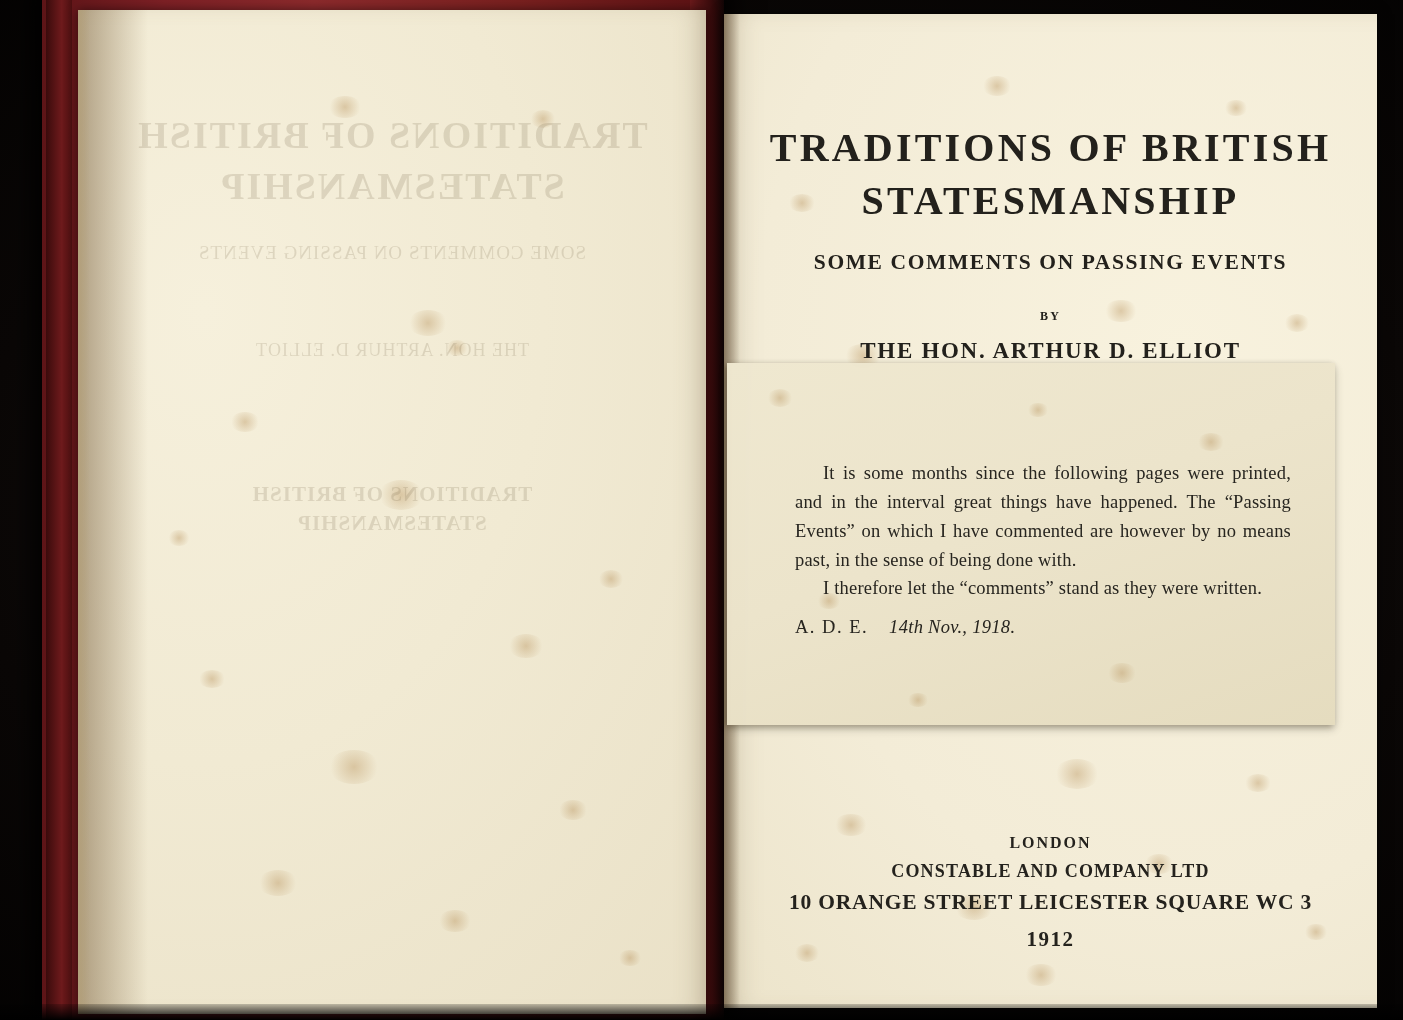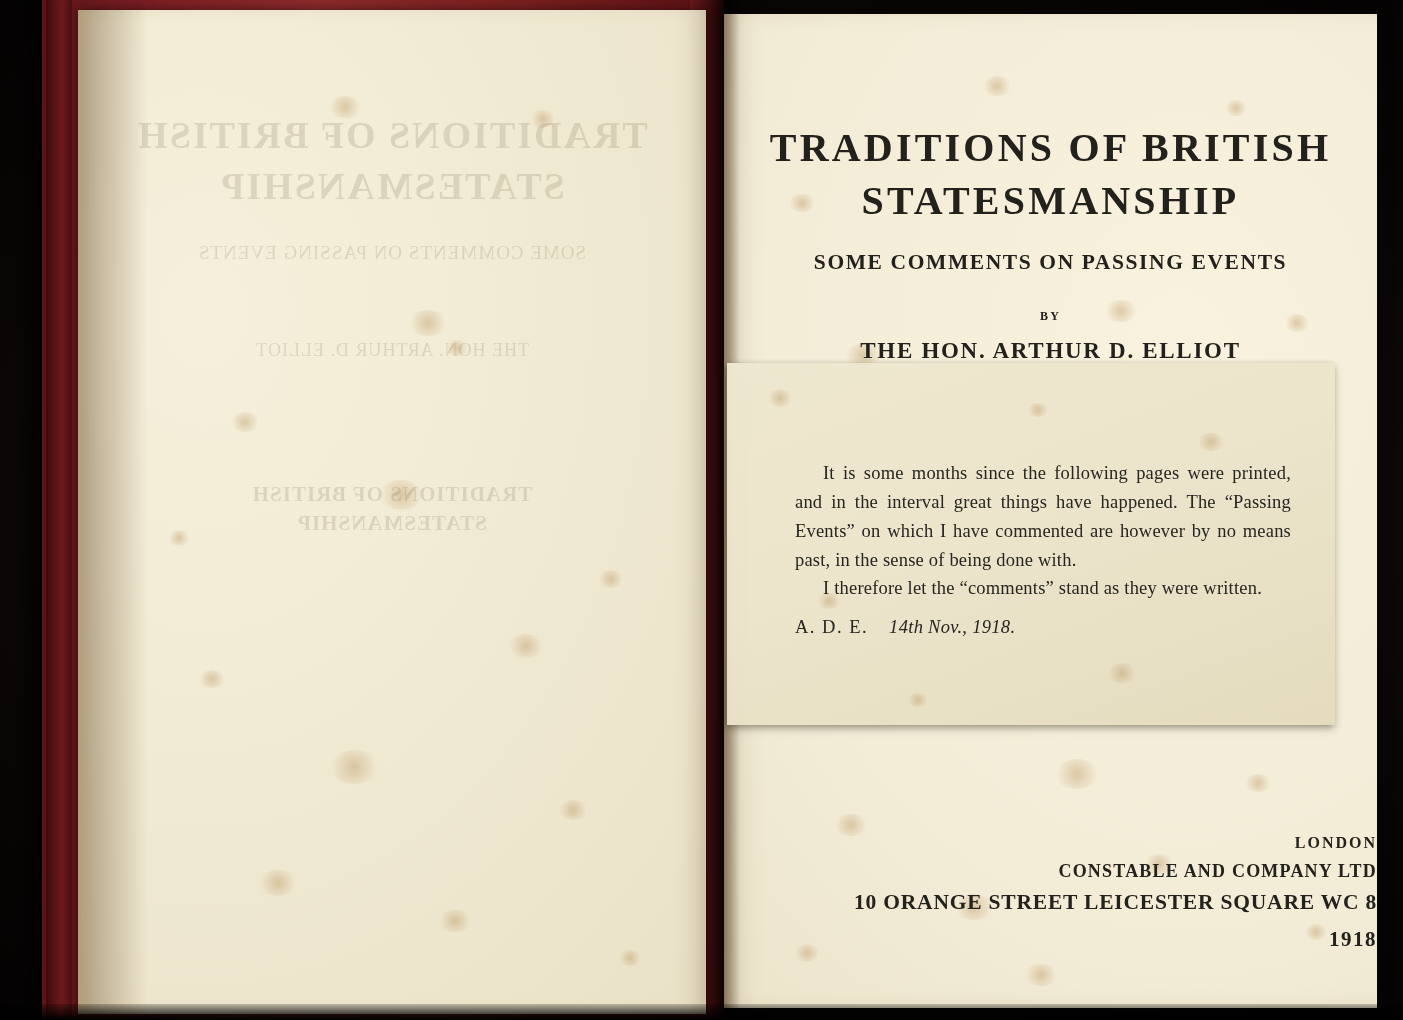--- a/index.html
+++ b/index.html
@@ -186,21 +186,21 @@
     margin-top: 14px;
     font-size: 23px;
     letter-spacing: 1.7px;
     font-weight: 700;
   }
 
   .tp-imprint {
     position: absolute;
     left: 0; right: 0;
     bottom: 56px;
-    text-align: right;
+    text-align: center;
     color: #24221d;
     font-family: Liberation Serif, serif;
   }
   .imp-city {
     font-size: 16px;
     letter-spacing: 2px;
     font-weight: 700;
   }
   .imp-pub {
     margin-top: 9px;
@@ -332,22 +332,22 @@
         <span class="l2">STATESMANSHIP</span>
       </div>
       <div class="tp-subtitle">SOME COMMENTS ON PASSING EVENTS</div>
       <div class="tp-by">BY</div>
       <div class="tp-author">THE HON. ARTHUR D. ELLIOT</div>
     </div>
 
     <div class="tp-imprint">
       <div class="imp-city">LONDON</div>
       <div class="imp-pub">CONSTABLE AND COMPANY LTD</div>
-      <div class="imp-addr">10 ORANGE STREET LEICESTER SQUARE WC 8</div>
-      <div class="imp-year">1918</div>
+      <div class="imp-addr">10 ORANGE STREET LEICESTER SQUARE WC 3</div>
+      <div class="imp-year">1912</div>
     </div>
   </div>
 
   <div class="slip">
     <div class="foxing">
       <div class="fox" style="left:40px;top:26px;width:26px;height:18px;"></div>
       <div class="fox" style="left:300px;top:40px;width:22px;height:14px;"></div>
       <div class="fox" style="left:470px;top:70px;width:28px;height:18px;"></div>
       <div class="fox" style="left:90px;top:230px;width:24px;height:16px;"></div>
       <div class="fox" style="left:380px;top:300px;width:30px;height:20px;"></div>

